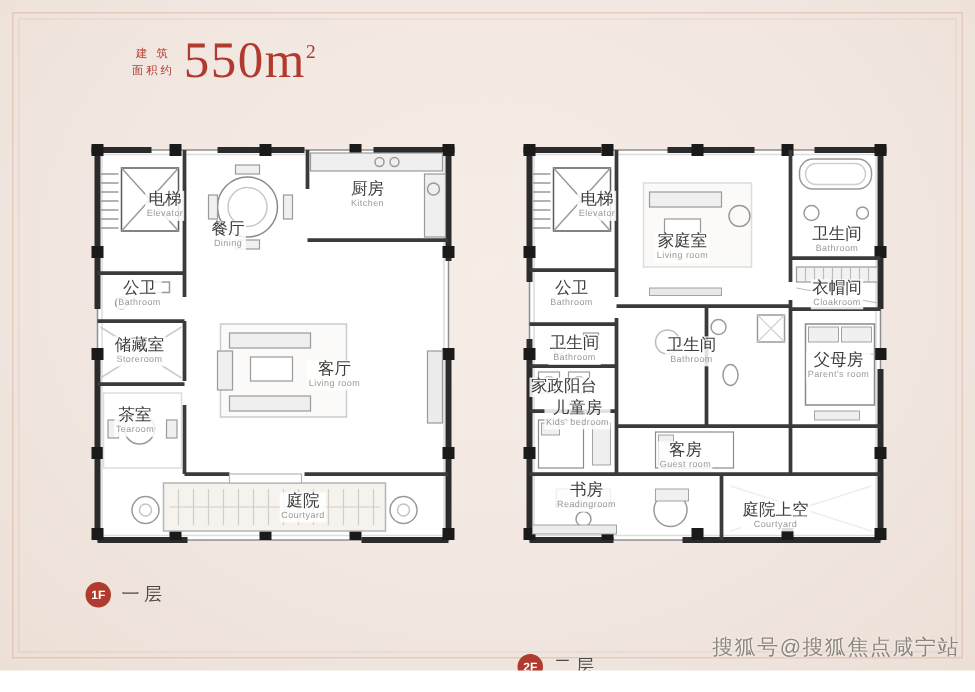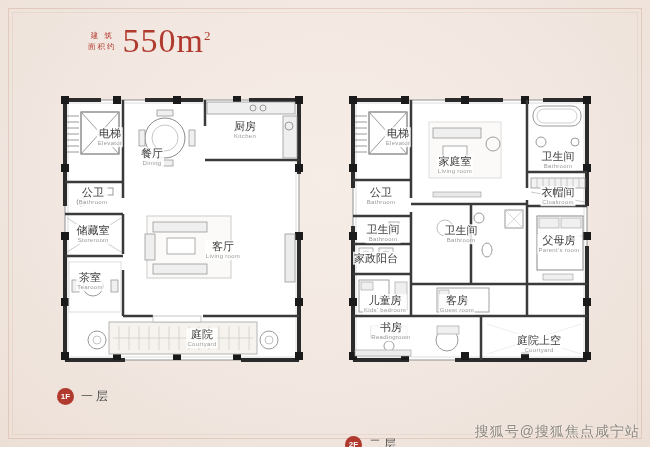--- a/index.html
+++ b/index.html
@@ -274,33 +274,33 @@
         <span class="zh">卫生间</span>
         <span class="en">Bathroom</span>
       </div>
     <div class="room-label" style="left:214px;top:156px">
         <span class="zh">父母房</span>
         <span class="en">Parent's room</span>
       </div>
     <div class="room-label" style="left:31px;top:170px">
         <span class="zh">家政阳台</span>
       </div>
-    <div class="room-label" style="left:40px;top:216px">
+    <div class="room-label" style="left:40px;top:188px">
         <span class="zh">儿童房</span>
         <span class="en">Kids' bedroom</span>
       </div>
     <div class="room-label" style="left:112px;top:216px">
         <span class="zh">客房</span>
         <span class="en">Guest room</span>
       </div>
     <div class="room-label" style="left:46px;top:243px">
         <span class="zh">书房</span>
         <span class="en">Readingroom</span>
       </div>
-    <div class="room-label" style="left:194px;top:256px">
+    <div class="room-label" style="left:172px;top:256px">
         <span class="zh">庭院上空</span>
         <span class="en">Courtyard</span>
       </div>
   </div>
 
   <div class="floor-tag t1">
     <span class="badge">1F</span>
     <span class="floor-name">一层</span>
   </div>
   <div class="floor-tag t2">

